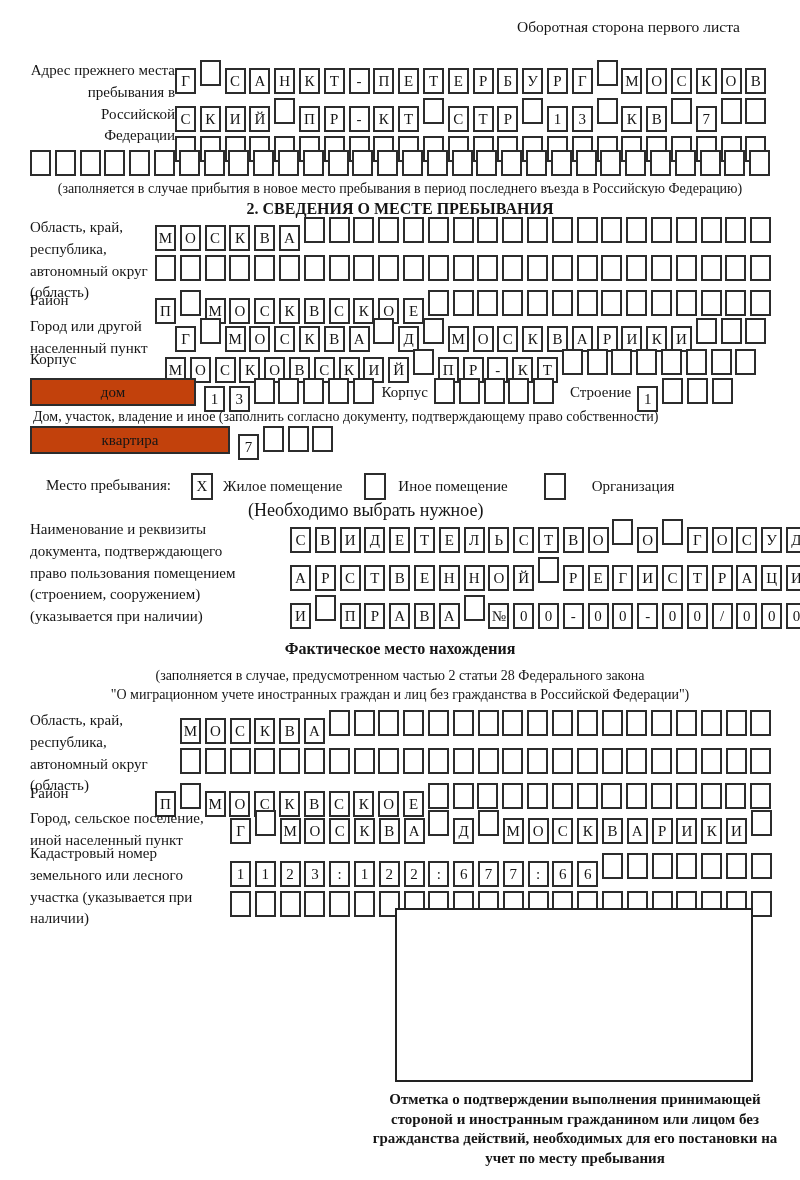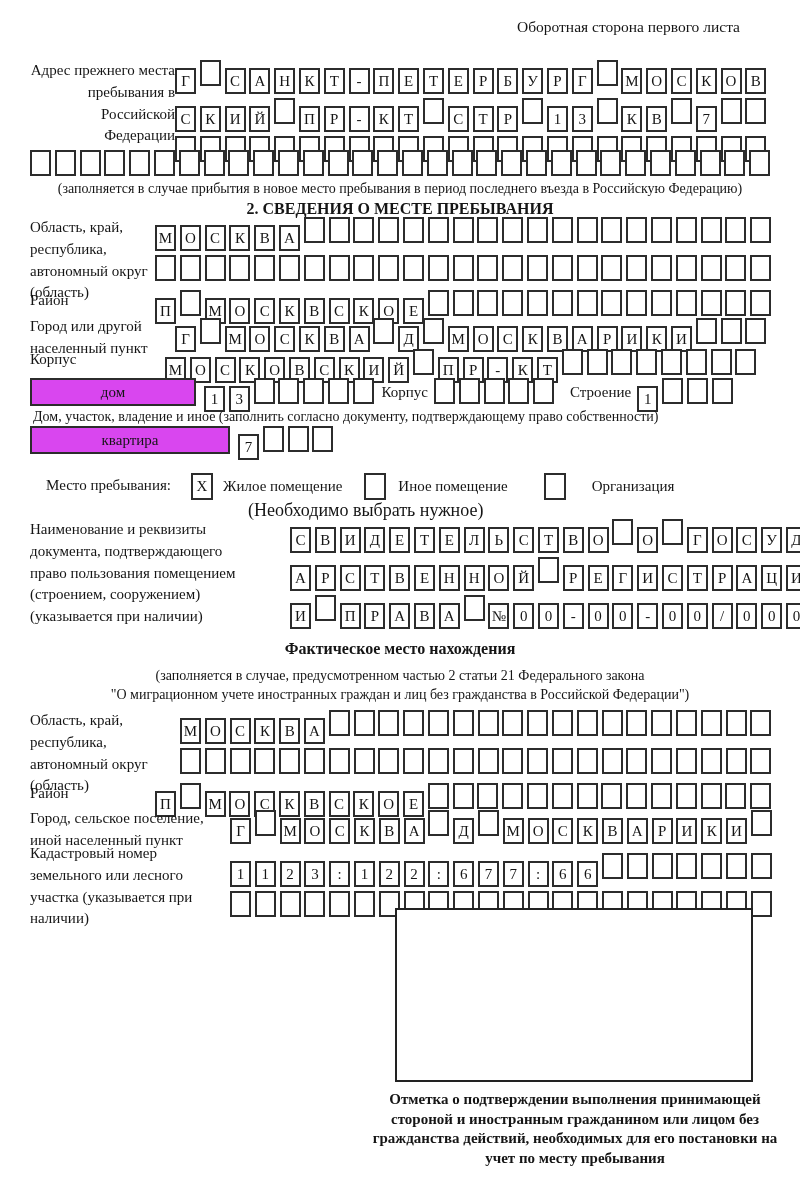--- a/index.html
+++ b/index.html
@@ -12,21 +12,21 @@
   .flabel{font-size:15px;line-height:1.45;flex-shrink:0;}
   .grid{white-space:nowrap;}
   .grid + .grid{margin-top:4px;}
   .cell{
     box-sizing:border-box;display:inline-block;width:21px;height:26px;
     border:2px solid #2c2c2c;margin-right:3.8px;text-align:center;
     font-size:15px;line-height:22px;background:#fff;
   }
   .widebox{
     box-sizing:border-box;border:2px solid #2c2c2c;height:28px;line-height:24px;
-    text-align:center;font-size:15px;background:#d946ef;flex-shrink:0;
+    text-align:center;font-size:15px;background:#c2410c;flex-shrink:0;
   }
   .chk{
     box-sizing:border-box;display:inline-block;width:22px;height:27px;
     border:2px solid #2c2c2c;text-align:center;font-size:15px;line-height:23px;flex-shrink:0;
   }
   .note{font-size:14px;text-align:center;width:800px;}
   .h2{font-size:16px;font-weight:bold;text-align:center;width:800px;}
   .inline-lb{font-size:15px;line-height:28px;white-space:nowrap;}
   .stampbox{box-sizing:border-box;border:2px solid #222;background:#fff;}
   .stampcap{font-size:15px;font-weight:bold;text-align:center;line-height:1.3;}
@@ -104,21 +104,21 @@
   <div class="row" style="top:519px;left:30px;gap:40px;">
     <div class="flabel" style="width:220px;">Наименование и реквизиты документа, подтверждающего право пользования помещением (строением, сооружением) (указывается при наличии)</div>
     <div>
       <div class="grid"><span class="cell">С</span><span class="cell">В</span><span class="cell">И</span><span class="cell">Д</span><span class="cell">Е</span><span class="cell">Т</span><span class="cell">Е</span><span class="cell">Л</span><span class="cell">Ь</span><span class="cell">С</span><span class="cell">Т</span><span class="cell">В</span><span class="cell">О</span><span class="cell"></span><span class="cell">О</span><span class="cell"></span><span class="cell">Г</span><span class="cell">О</span><span class="cell">С</span><span class="cell">У</span><span class="cell">Д</span></div>
       <div class="grid"><span class="cell">А</span><span class="cell">Р</span><span class="cell">С</span><span class="cell">Т</span><span class="cell">В</span><span class="cell">Е</span><span class="cell">Н</span><span class="cell">Н</span><span class="cell">О</span><span class="cell">Й</span><span class="cell"></span><span class="cell">Р</span><span class="cell">Е</span><span class="cell">Г</span><span class="cell">И</span><span class="cell">С</span><span class="cell">Т</span><span class="cell">Р</span><span class="cell">А</span><span class="cell">Ц</span><span class="cell">И</span></div>
       <div class="grid"><span class="cell">И</span><span class="cell"></span><span class="cell">П</span><span class="cell">Р</span><span class="cell">А</span><span class="cell">В</span><span class="cell">А</span><span class="cell"></span><span class="cell">№</span><span class="cell">0</span><span class="cell">0</span><span class="cell">-</span><span class="cell">0</span><span class="cell">0</span><span class="cell">-</span><span class="cell">0</span><span class="cell">0</span><span class="cell">/</span><span class="cell">0</span><span class="cell">0</span><span class="cell">0</span></div>
     </div>
   </div>
 
   <div class="abs h2" style="top:640px;left:0;">Фактическое место нахождения</div>
-  <div class="abs note" style="top:668px;left:0;">(заполняется в случае, предусмотренном частью 2 статьи 21 Федерального закона</div>
+  <div class="abs note" style="top:668px;left:0;">(заполняется в случае, предусмотренном частью 2 статьи 28 Федерального закона</div>
   <div class="abs note" style="top:687px;left:0;">"О миграционном учете иностранных граждан и лиц без гражданства в Российской Федерации")</div>
 
   <div class="row" style="top:710px;left:30px;">
     <div class="flabel" style="width:150px;">Область, край, республика, автономный округ (область)</div>
     <div>
       <div class="grid"><span class="cell">М</span><span class="cell">О</span><span class="cell">С</span><span class="cell">К</span><span class="cell">В</span><span class="cell">А</span><span class="cell"></span><span class="cell"></span><span class="cell"></span><span class="cell"></span><span class="cell"></span><span class="cell"></span><span class="cell"></span><span class="cell"></span><span class="cell"></span><span class="cell"></span><span class="cell"></span><span class="cell"></span><span class="cell"></span><span class="cell"></span><span class="cell"></span><span class="cell"></span><span class="cell"></span><span class="cell"></span></div>
       <div class="grid"><span class="cell"></span><span class="cell"></span><span class="cell"></span><span class="cell"></span><span class="cell"></span><span class="cell"></span><span class="cell"></span><span class="cell"></span><span class="cell"></span><span class="cell"></span><span class="cell"></span><span class="cell"></span><span class="cell"></span><span class="cell"></span><span class="cell"></span><span class="cell"></span><span class="cell"></span><span class="cell"></span><span class="cell"></span><span class="cell"></span><span class="cell"></span><span class="cell"></span><span class="cell"></span><span class="cell"></span></div>
     </div>
   </div>
 

